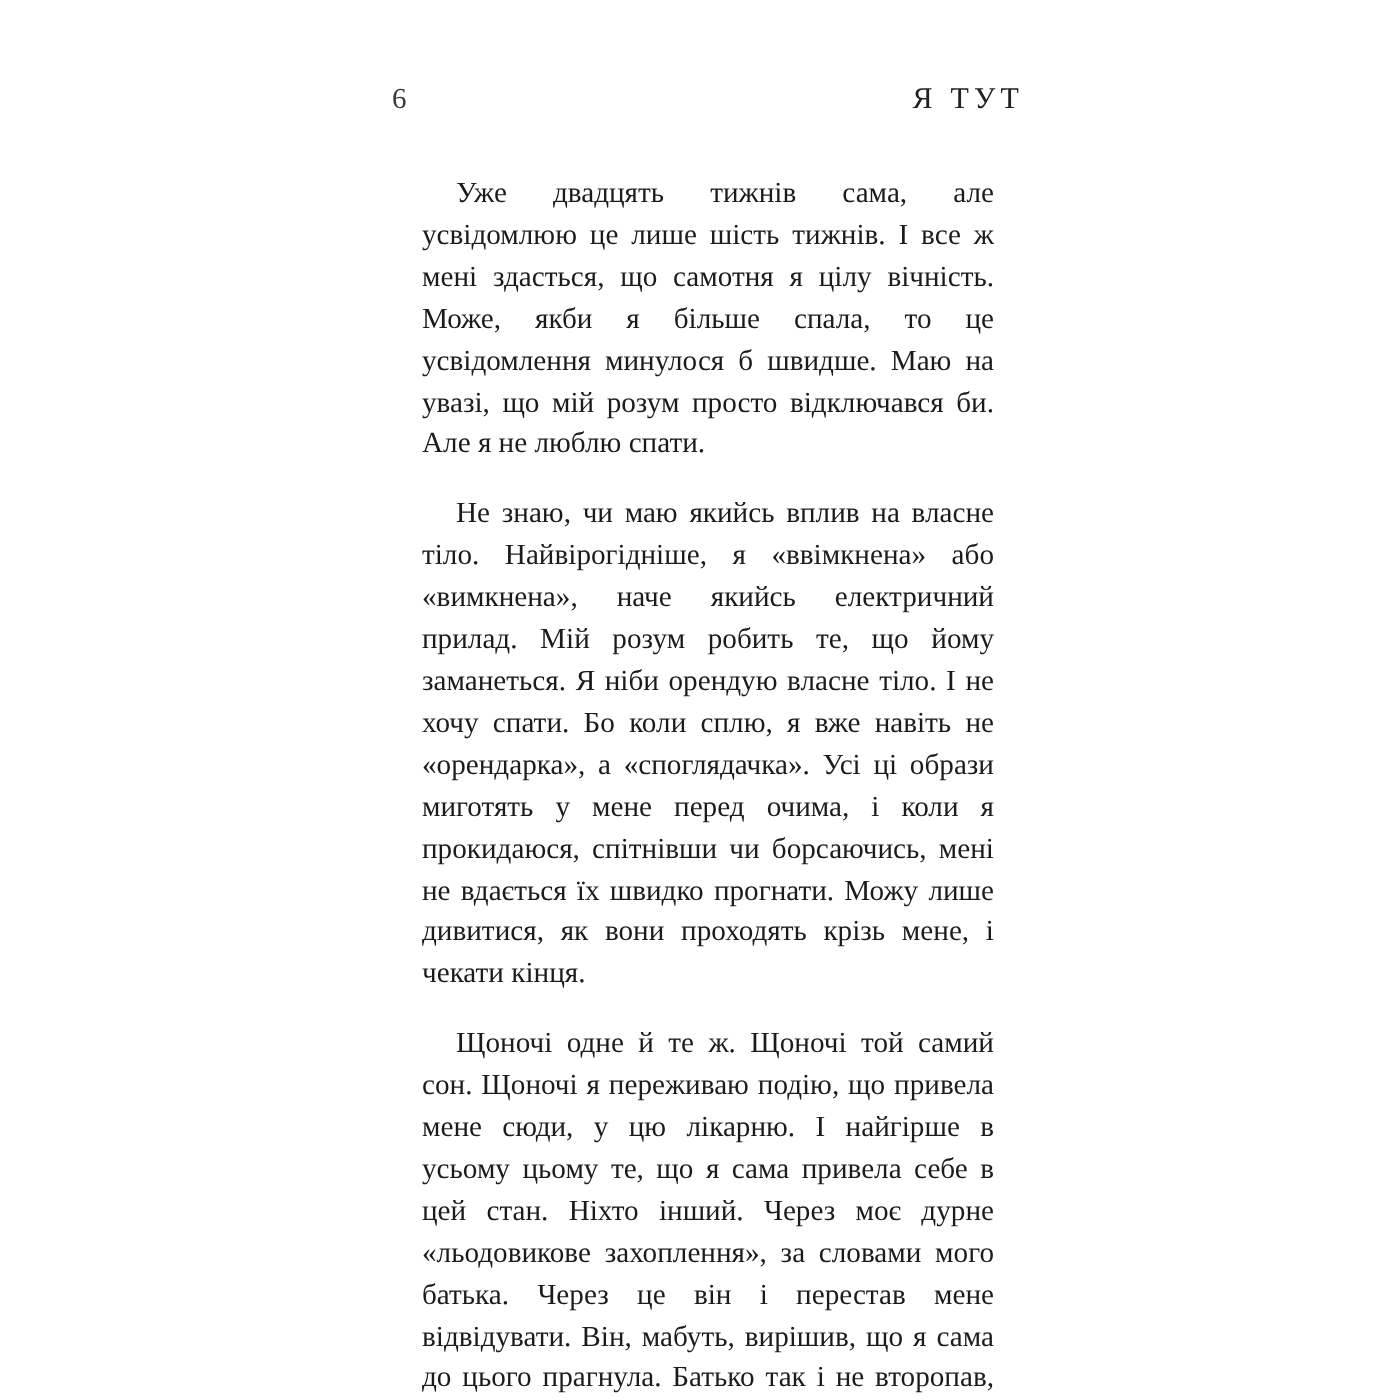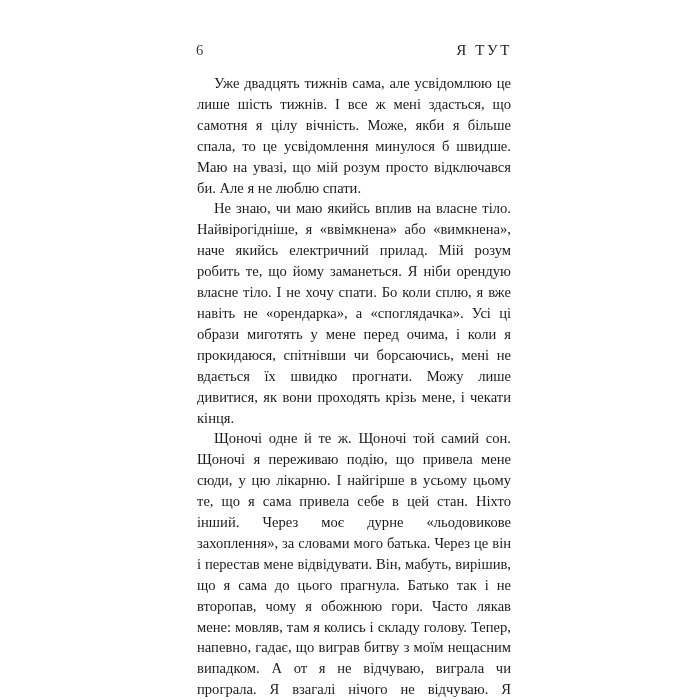--- a/index.html
+++ b/index.html
@@ -49,21 +49,21 @@
   }
 
   
   .textblock {
     position: absolute;
     left: 197px;
     top: 73px;
     width: 314px;
   }
   .para {
-    margin: 0;
+    margin: 14px;
     font-size: 14.6px;
     line-height: 20.9px;
     text-align: justify;
     text-justify: inter-word;
     text-indent: 17px;
     hyphens: manual;
     -webkit-hyphens: manual;
     color: #1b1b1b;
   }
   .para:last-child {

